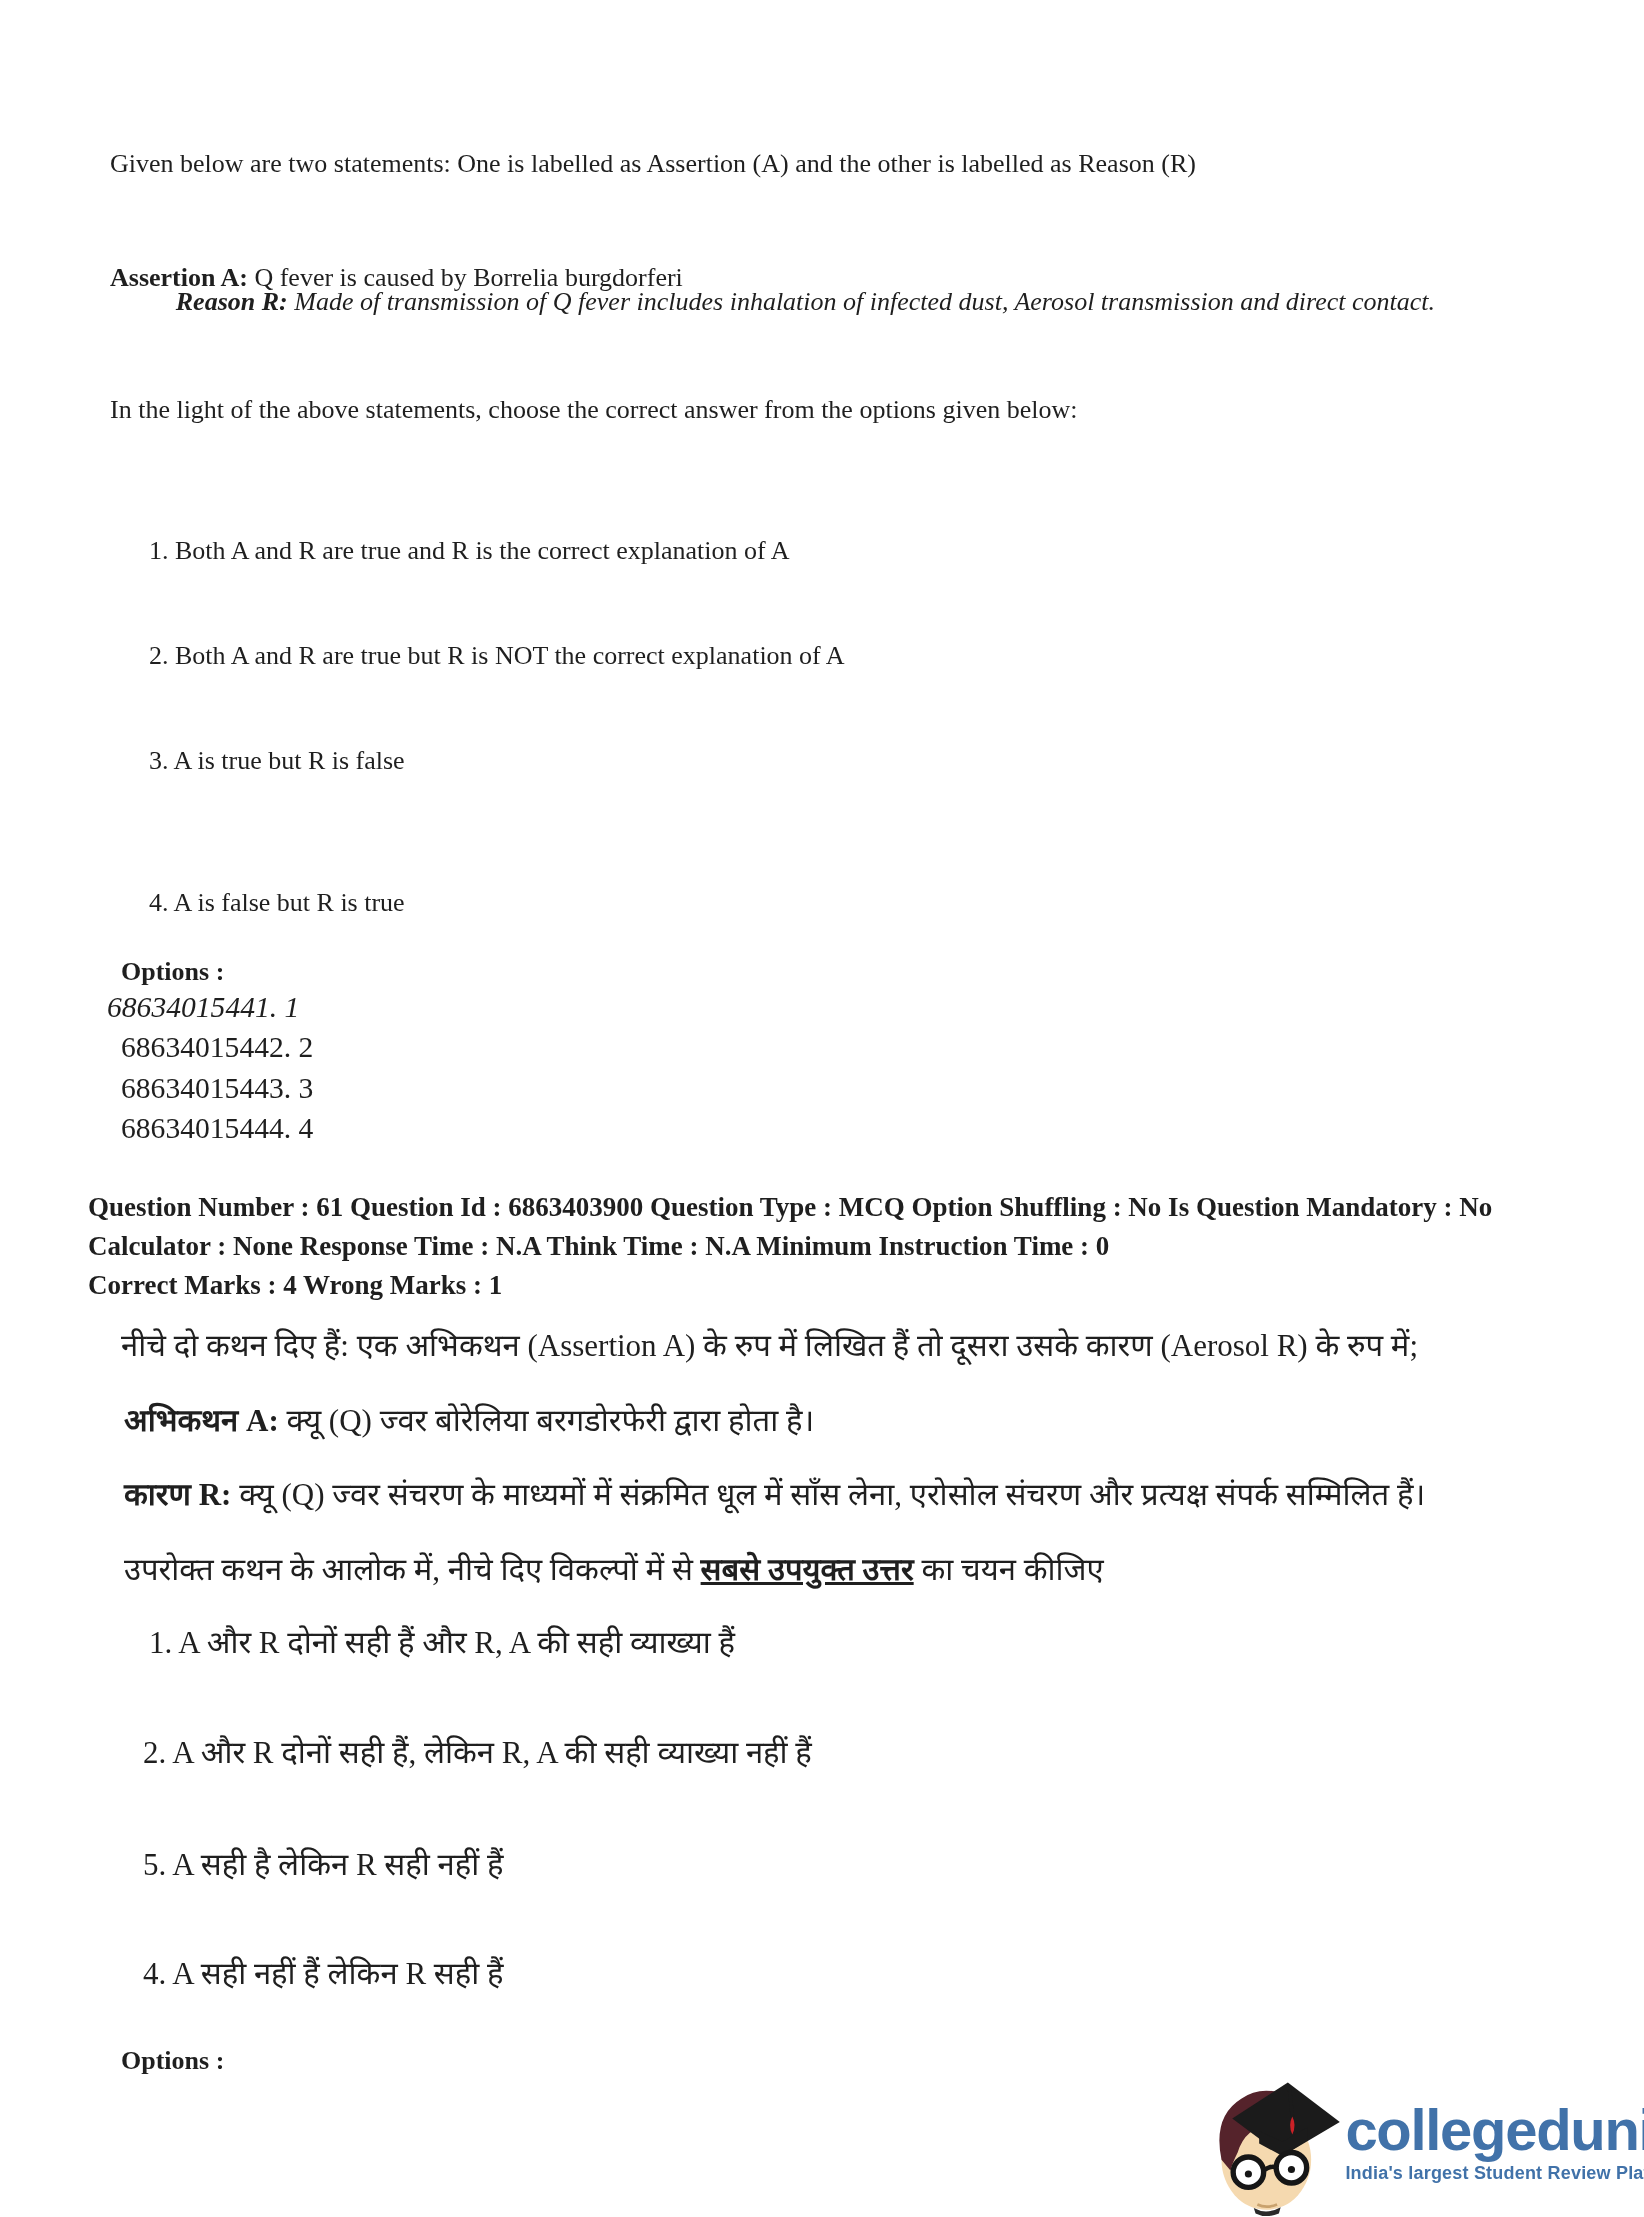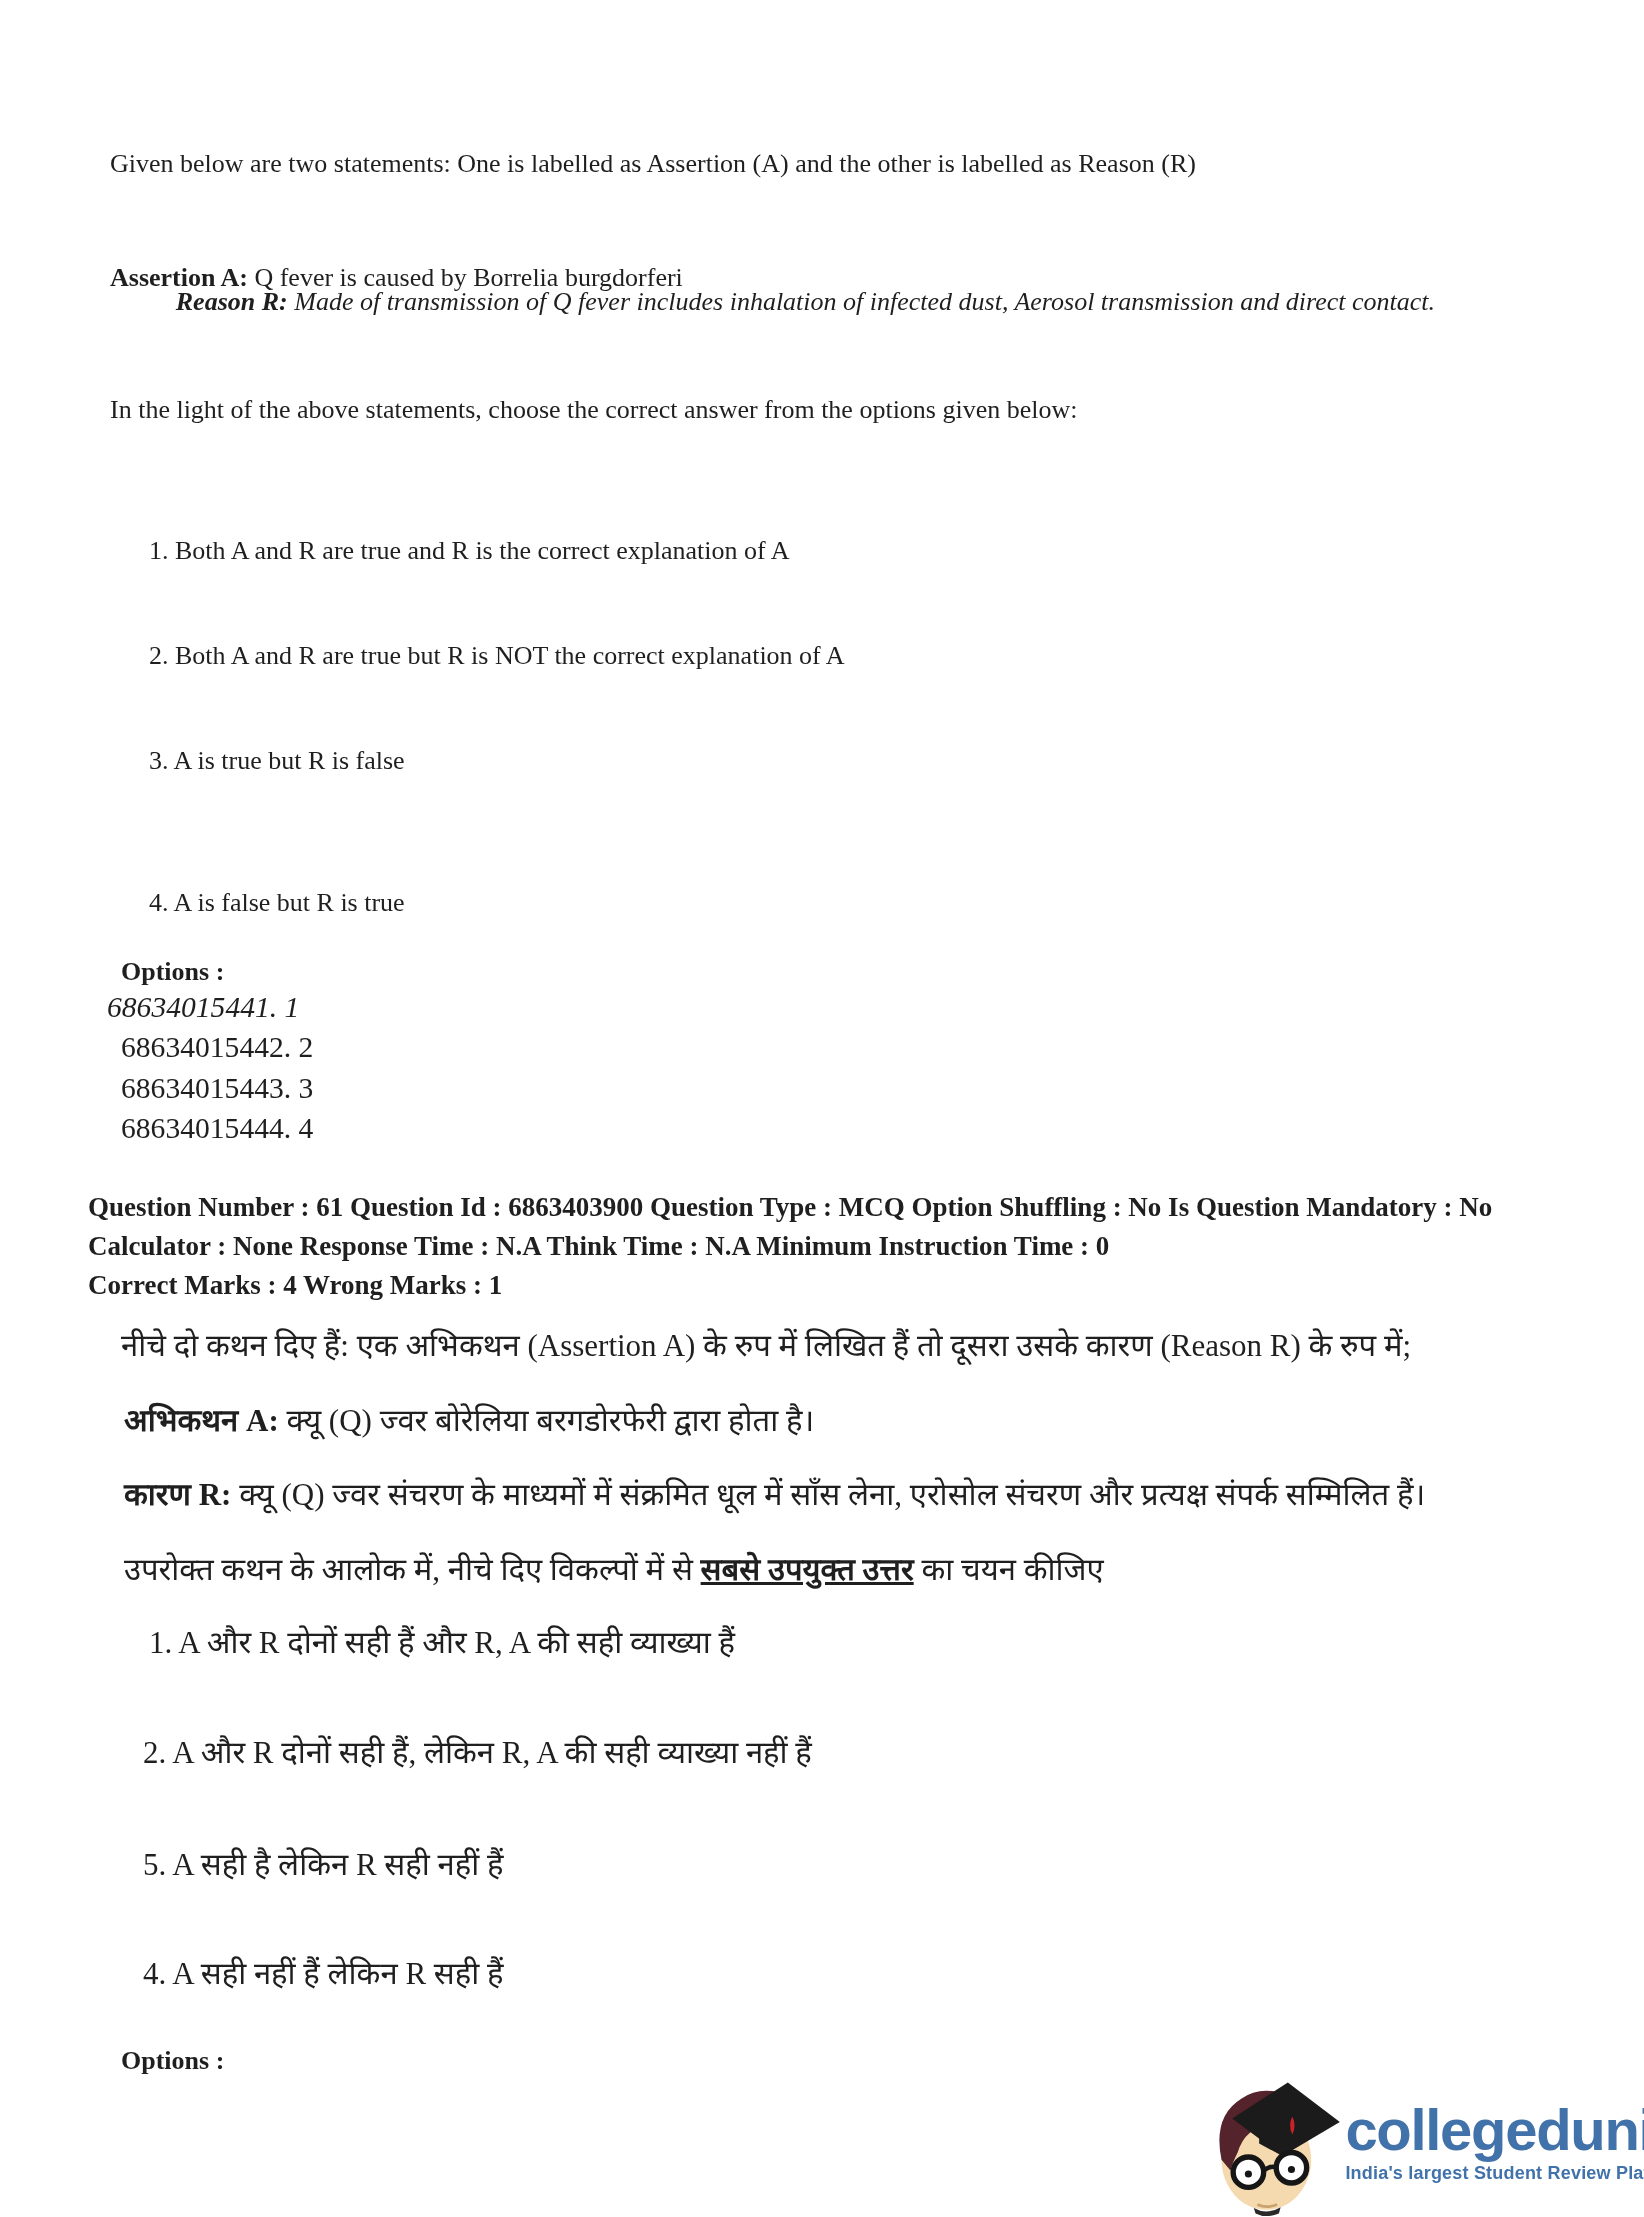--- a/index.html
+++ b/index.html
@@ -62,21 +62,21 @@
   <div class="abs en-ids" style="left:107px; top:987px;font-style:italic;">68634015441. 1</div>
   <div class="abs en-ids" style="left:121px; top:1027px;">68634015442. 2</div>
   <div class="abs en-ids" style="left:121px; top:1068px;">68634015443. 3</div>
   <div class="abs en-ids" style="left:121px; top:1108px;">68634015444. 4</div>
 
   <div class="abs meta wrap" style="left:88px; top:1188px; width:1460px;">
     <div>Question Number : 61 Question Id : 6863403900 Question Type : MCQ Option Shuffling : No Is Question Mandatory : No Calculator : None Response Time : N.A Think Time : N.A Minimum Instruction Time : 0</div>
     <div>Correct Marks : 4 Wrong Marks : 1</div>
   </div>
 
-  <div class="abs hi" style="left:121px; top:1324px;">नीचे दो कथन दिए हैं: एक अभिकथन (Assertion A) के रुप में लिखित हैं तो दूसरा उसके कारण (Reason R) के रुप में;</div>
+  <div class="abs hi" style="left:121px; top:1324px;">नीचे दो कथन दिए हैं: एक अभिकथन (Assertion A) के रुप में लिखित हैं तो दूसरा उसके कारण (Aerosol R) के रुप में;</div>
 
   <div class="abs hi" style="left:124px; top:1399px;">
     <span class="bold">अभिकथन A:</span><span> क्यू (Q) ज्वर बोरेलिया बरगडोरफेरी द्वारा होता है।</span>
   </div>
 
   <div class="abs hi" style="left:124px; top:1548px;">
     <span>उपरोक्त कथन के आलोक में, नीचे दिए विकल्पों  में से </span><span class="hi-emph">सबसे उपयुक्त उत्तर</span><span> का चयन कीजिए</span>
   </div>
 
   <div class="abs hi" style="left:124px; top:1473px;">

